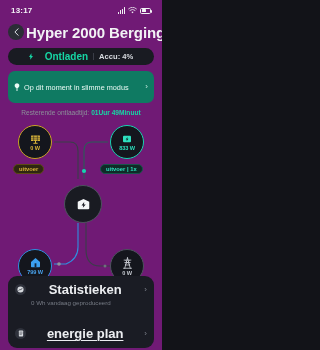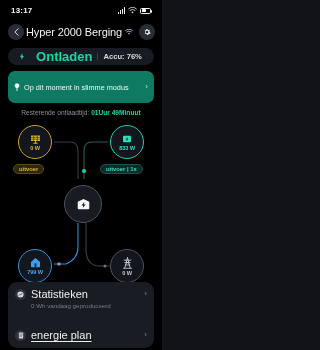--- a/index.html
+++ b/index.html
@@ -3,21 +3,21 @@
 <meta charset="utf-8">
 <style>
   * { margin:0; padding:0; box-sizing:border-box; }
   html,body{
     width:162px; height:350px; overflow:hidden;
     background:#121318;
     font-family:"Liberation Sans", sans-serif;
     color:#e8eaed;
     -webkit-font-smoothing:antialiased;
   }
-  .phone{ position:relative; width:162px; height:350px; background:#000000; }
+  .phone{ position:relative; width:162px; height:350px; background:#701a75; }
 
   
   .statusbar{
     height:21px; display:flex; align-items:center;
     justify-content:space-between; padding:0 11px;
   }
   .sb-time{ font-size:8px; font-weight:700; color:#f2f3f5; letter-spacing:.2px; }
   .sb-right{ display:flex; align-items:center; gap:3px; }
   .sig{ display:flex; align-items:flex-end; gap:.7px; height:7px; }
   .sig i{ width:1.3px; background:#f2f3f5; border-radius:.3px; display:block; }
@@ -31,28 +31,28 @@
   .header{
     height:22px; display:flex; align-items:center;
     padding:0 8px; gap:6px; position:relative;
   }
   .circ-btn{
     width:16px; height:16px; border-radius:50%;
     background:#2b2d36; display:flex; align-items:center;
     justify-content:center; flex:0 0 auto; cursor:pointer;
   }
   .title-wrap{ display:flex; align-items:center; gap:3px; flex:1; justify-content:center; margin-left:-4px;}
-  .title{ font-size:11px; font-weight:400; color:#f2f3f5; letter-spacing:-.1px; white-space:nowrap;}
+  .title{ font-size:15px; font-weight:700; color:#f2f3f5; letter-spacing:-.1px; white-space:nowrap;}
 
   
   .statusrow{
     margin:5px 8px 0; background:#191b22; border-radius:9px;
     height:17px; display:flex; align-items:center; justify-content:center; gap:5px;
   }
-  .st-discharge{ display:flex; align-items:center; gap:12px; font-size:13px; font-weight:700; color:#16d6a4; }
+  .st-discharge{ display:flex; align-items:center; gap:12px; font-size:10px; font-weight:700; color:#16d6a4; }
   .st-div{ width:1px; height:7px; background:#3a3d47; }
   .st-accu{ font-size:7.6px; font-weight:600; color:#d8dbe0; }
 
   
   .banner{
     margin:6px 8px 0; background:#0f7a62; border-radius:7px;
     height:16px; display:flex; align-items:center; padding:16px 6px; gap:4px; cursor:pointer;
   }
   .banner-txt{ font-size:7.3px; color:#eafaf5; font-weight:500; flex:1; white-space:nowrap; }
   .chev-r{ color:#bfe9dd; font-size:8px; line-height:1; }
@@ -89,21 +89,21 @@
   .tag-inv  { left:100px; top:45px; background:#0f2a27; color:#2ee0bf; border:.6px solid #17544b;}
   .tag-home { left:11px; top:169px; background:#12243a; color:#49a3ee; border:.6px solid #1c4a77;}
   .tag-grid { left:108px; top:169px; background:#23252d; color:#aeb3bc; border:.6px solid #3c3f49;}
 
   
   .bottom{ position:absolute; left:8px; right:8px; bottom:2px;
            background:#1a1c24; border-radius:9px; padding:6px 7px 7px; }
   .brow{ display:flex; align-items:center; gap:5px; cursor:pointer; }
   .bicon{ width:11px; height:11px; border-radius:50%; background:#2f323c;
           display:flex; align-items:center; justify-content:center; flex:0 0 auto;}
-  .btitle{ font-size:11px; font-weight:400; color:#eceef1; flex:1; }
+  .btitle{ font-size:13px; font-weight:700; color:#eceef1; flex:1;text-align:center; }
   .bchev{ font-size:8px; color:#7d828c; line-height:1; }
   .bsub{ font-size:6.2px; color:#767b85; margin:2px 0 0 16px; }
   .brow2{ margin-top:20px; }
   .btitle-u{ text-decoration:underline; text-underline-offset:2px; text-decoration-thickness:.7px;}
 </style>
 </head>
 <body>
 
 <div class="phone">
 
@@ -149,21 +149,21 @@
   </div>
 
   <div class="statusrow">
     <span class="st-discharge">
       <svg width="4" height="7" viewBox="0 0 10 16">
         <path d="M6 0L0 9h3.3L3 16 10 6.6H6.3z" fill="#16d6a4"></path>
       </svg>
       <span>Ontladen</span>
     </span>
     <span class="st-div"></span>
-    <span class="st-accu">Accu: 76%</span>
+    <span class="st-accu">Accu: 4%</span>
   </div>
 
   <div class="banner">
     <svg width="6" height="8" viewBox="0 0 14 18">
       <path d="M7 0a5.6 5.6 0 00-3.3 10.1c.5.4.8 1 .8 1.6v.8h5v-.8c0-.6.3-1.2.8-1.6A5.6 5.6 0 007 0z" fill="#eafaf5"></path>
       <rect x="4.5" y="13.6" width="5" height="1.5" rx=".7" fill="#eafaf5"></rect>
       <rect x="5.2" y="16" width="3.6" height="1.5" rx=".7" fill="#eafaf5"></rect>
     </svg>
     <span class="banner-txt">Op dit moment in slimme modus</span>
     <span class="chev-r">›</span>

